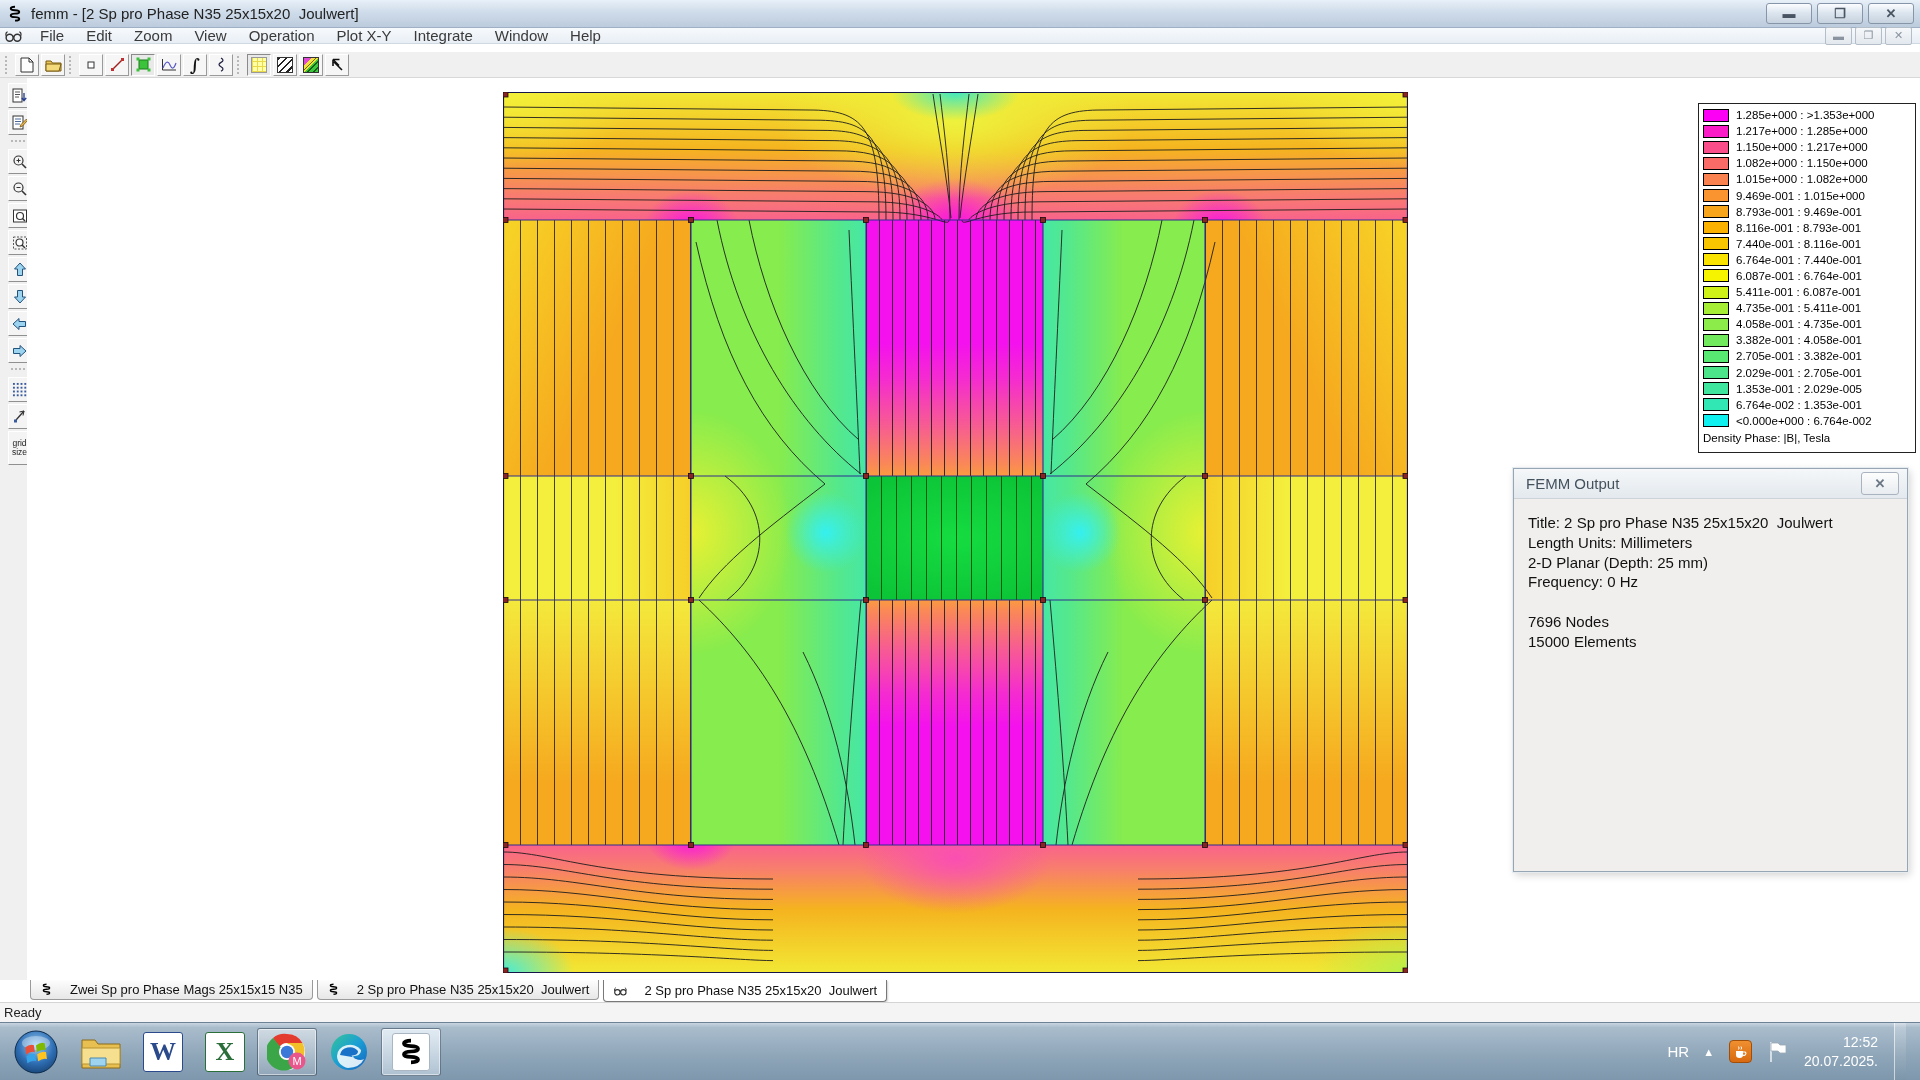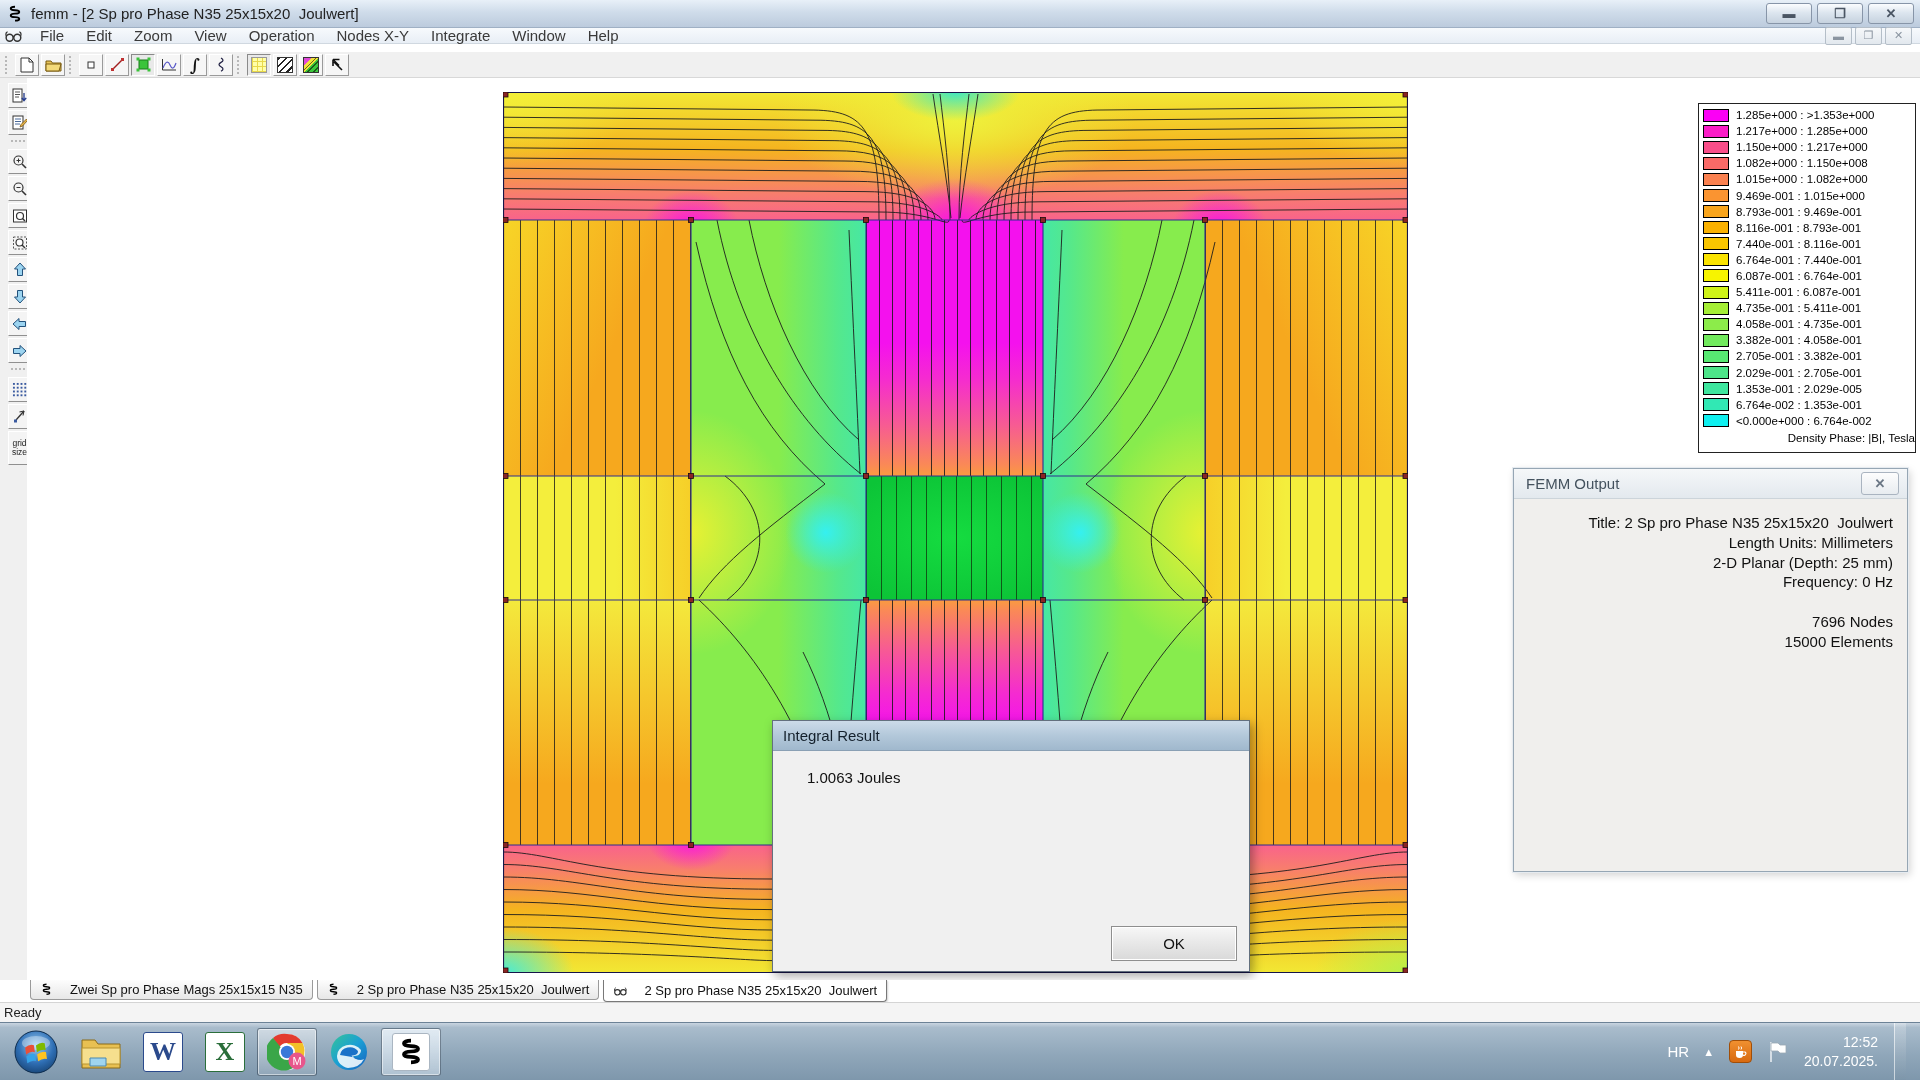--- a/index.html
+++ b/index.html
@@ -43,21 +43,21 @@
   #tools { position:absolute; left:0; top:78px; width:40px; height:902px; background:#f0f0f0;
     border-right:1px solid #e0e0e0; display:flex; flex-direction:column; align-items:center; padding-top:4px; }
   .vgrip { height:6px; width:18px; border-top:2px dotted #b8b8b8; margin:4px 0 2px; }
   .side-btn { width:24px; height:25px; margin:1px 0; background:#f4f4f4;
     border:1px solid; border-color:#fff #909090 #909090 #fff;
     display:flex; align-items:center; justify-content:center; font-size:13px; }
   .side-btn.tall { height:34px; }
   .gridsize-label { font-size:8.5px; line-height:1.05; text-align:center; color:#222; }
 
   
-  #client { position:absolute; left:27px; top:78px; width:1893px; height:902px; background:#ffffff; overflow:hidden;text-align:right; }
+  #client { position:absolute; left:27px; top:78px; width:1893px; height:902px; background:#ffffff; overflow:hidden; }
 
   
   #plot { position:absolute; left:476px; top:14px; width:905px; height:881px; background:#fff; }
   #plot .reg { position:absolute; }
   #band-top { left:0; top:0; width:905px; height:128px;
     background:
       radial-gradient(90px 40px at 50% 0%, #3fe8c0 0%, rgba(63,232,192,0) 72%),
       radial-gradient(240px 105px at 50% 22%, #eef23c 0%, rgba(238,242,60,0) 75%),
       radial-gradient(85px 62px at 50% 104%, #fa10e6 0%, rgba(250,16,230,0) 76%),
       radial-gradient(62px 50px at 20.8% 107%, #fa10e6 0%, rgba(250,16,230,0) 78%),
@@ -199,21 +199,21 @@
     <svg class="app-icon16" viewBox="0 0 16 16">
       <circle cx="5" cy="9.5" r="3.1" fill="none" stroke="#333" stroke-width="1.3"></circle>
       <circle cx="11.8" cy="9.5" r="3.1" fill="none" stroke="#333" stroke-width="1.3"></circle>
       <path d="M8 9 q0.5 -1.4 1 0 M2 8 Q1 5 3.2 4.2 M14.8 8 Q15.8 5 13.6 4.2" fill="none" stroke="#333" stroke-width="1.1"></path>
     </svg>
     <span class="menu-item">File</span>
     <span class="menu-item">Edit</span>
     <span class="menu-item">Zoom</span>
     <span class="menu-item">View</span>
     <span class="menu-item">Operation</span>
-    <span class="menu-item">Nodes X-Y</span>
+    <span class="menu-item">Plot X-Y</span>
     <span class="menu-item">Integrate</span>
     <span class="menu-item">Window</span>
     <span class="menu-item">Help</span>
     <div id="mdi-buttons">
       <div class="mdi-btn">▬</div>
       <div class="mdi-btn">❐</div>
       <div class="mdi-btn">✕</div>
     </div>
   </div>
 
@@ -495,21 +495,21 @@
           <div class="leg-row">
             <div class="leg-swatch" style="background: rgb(251, 28, 199);"></div>
             <span class="leg-label">1.217e+000 : 1.285e+000</span>
           </div>
           <div class="leg-row">
             <div class="leg-swatch" style="background: rgb(249, 78, 137);"></div>
             <span class="leg-label">1.150e+000 : 1.217e+000</span>
           </div>
           <div class="leg-row">
             <div class="leg-swatch" style="background: rgb(250, 106, 103);"></div>
-            <span class="leg-label">1.082e+000 : 1.150e+008</span>
+            <span class="leg-label">1.082e+000 : 1.150e+000</span>
           </div>
           <div class="leg-row">
             <div class="leg-swatch" style="background: rgb(250, 129, 80);"></div>
             <span class="leg-label">1.015e+000 : 1.082e+000</span>
           </div>
           <div class="leg-row">
             <div class="leg-swatch" style="background: rgb(250, 148, 49);"></div>
             <span class="leg-label">9.469e-001 : 1.015e+000</span>
           </div>
           <div class="leg-row">
@@ -581,27 +581,20 @@
           <div class="fo-line">Title: 2 Sp pro Phase N35 25x15x20  Joulwert</div>
           <div class="fo-line">Length Units: Millimeters</div>
           <div class="fo-line">2-D Planar (Depth: 25 mm)</div>
           <div class="fo-line">Frequency: 0 Hz</div>
           <div class="fo-line">&nbsp;</div>
           <div class="fo-line">7696 Nodes</div>
           <div class="fo-line">15000 Elements</div>
         </div>
     </div>
 
-    <div id="dialog">
-      <div id="dlg-titlebar">
-        <span id="dlg-title">Integral Result</span>
-      </div>
-      <div id="dlg-result">1.0063 Joules</div>
-      <div id="dlg-ok">OK</div>
-    </div>
   </div>
 
   <div id="tabbar">
     <div class="tab">
       <svg width="13" height="13" viewBox="0 0 16 16">
           <path d="M8 1.5 C3 1.5 3 4.6 8 4.6 C13 4.6 13 7.7 8 7.7 C3 7.7 3 10.8 8 10.8 C13 10.8 13 13.9 8 13.9" fill="none" stroke="#000" stroke-width="1.8"></path>
         </svg>
       <span class="tab-label">Zwei Sp pro Phase Mags 25x15x15 N35</span>
     </div>
     <div class="tab">

